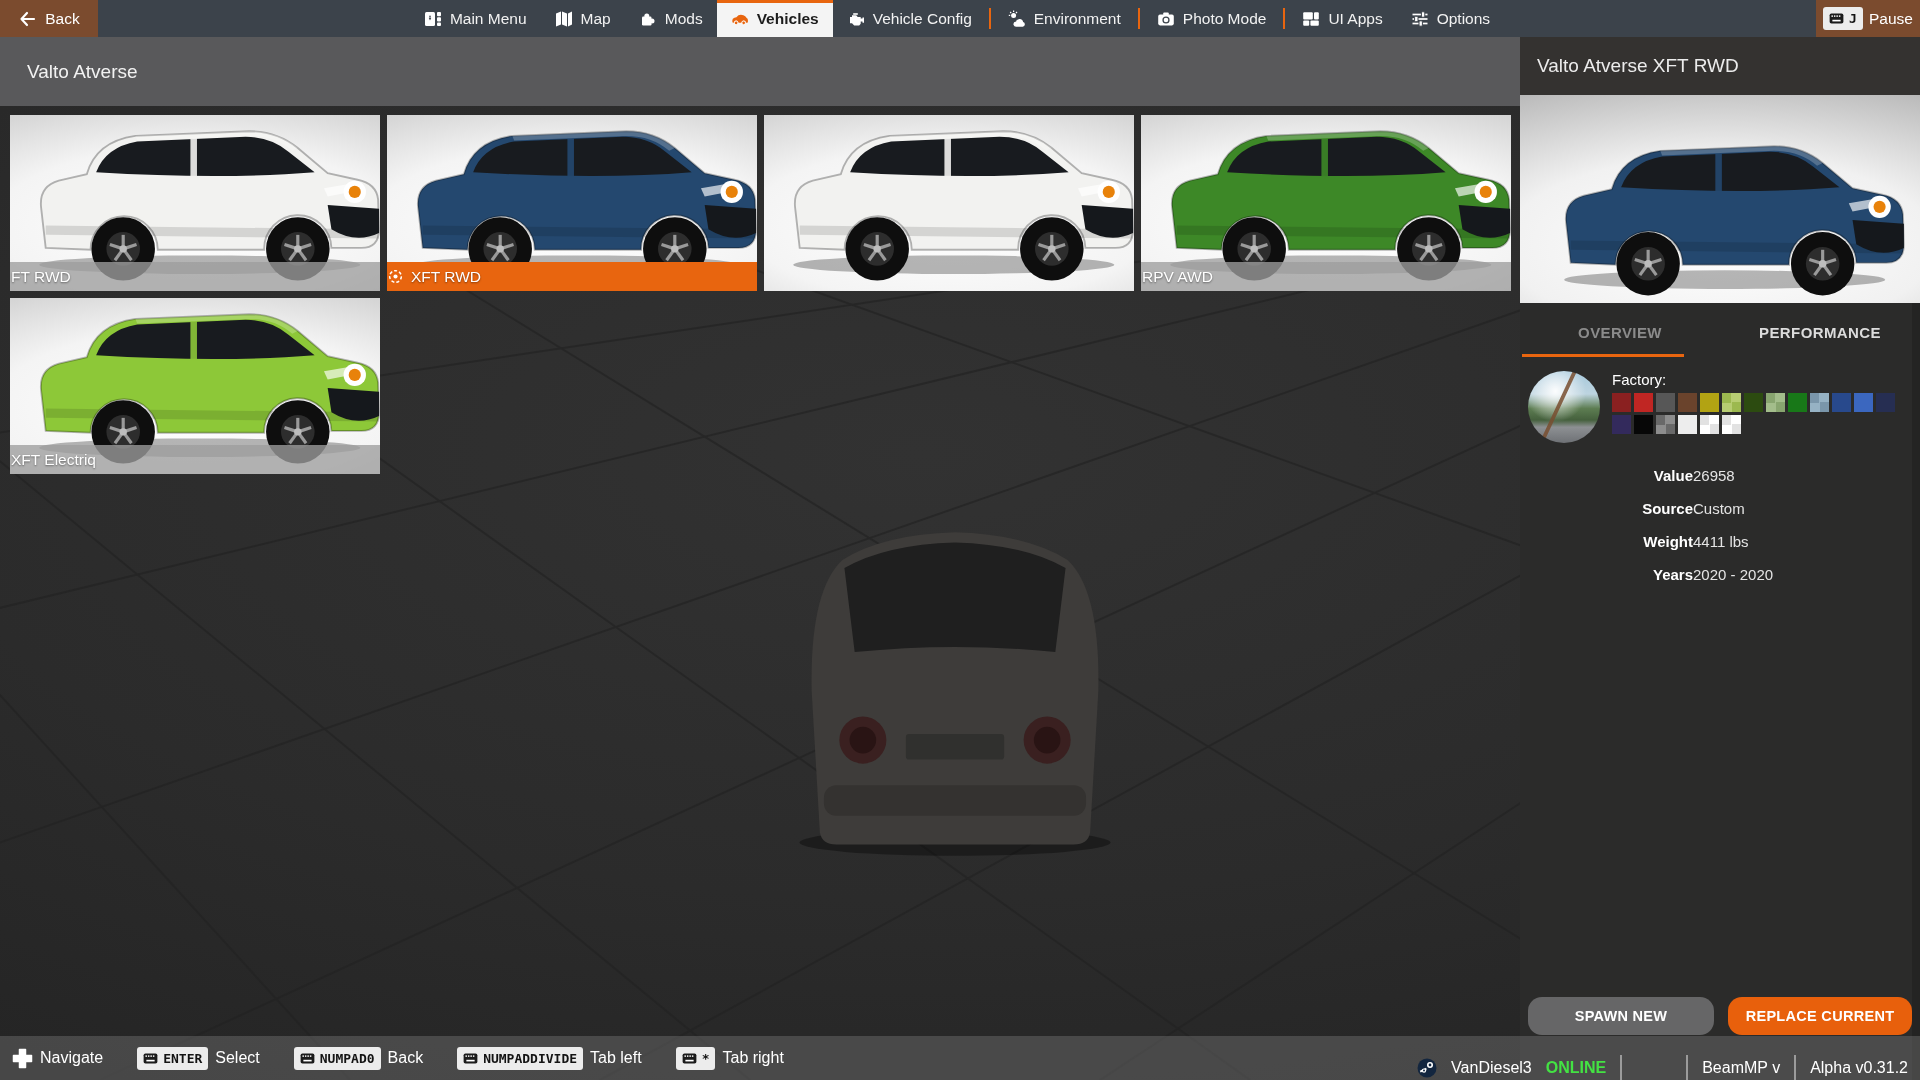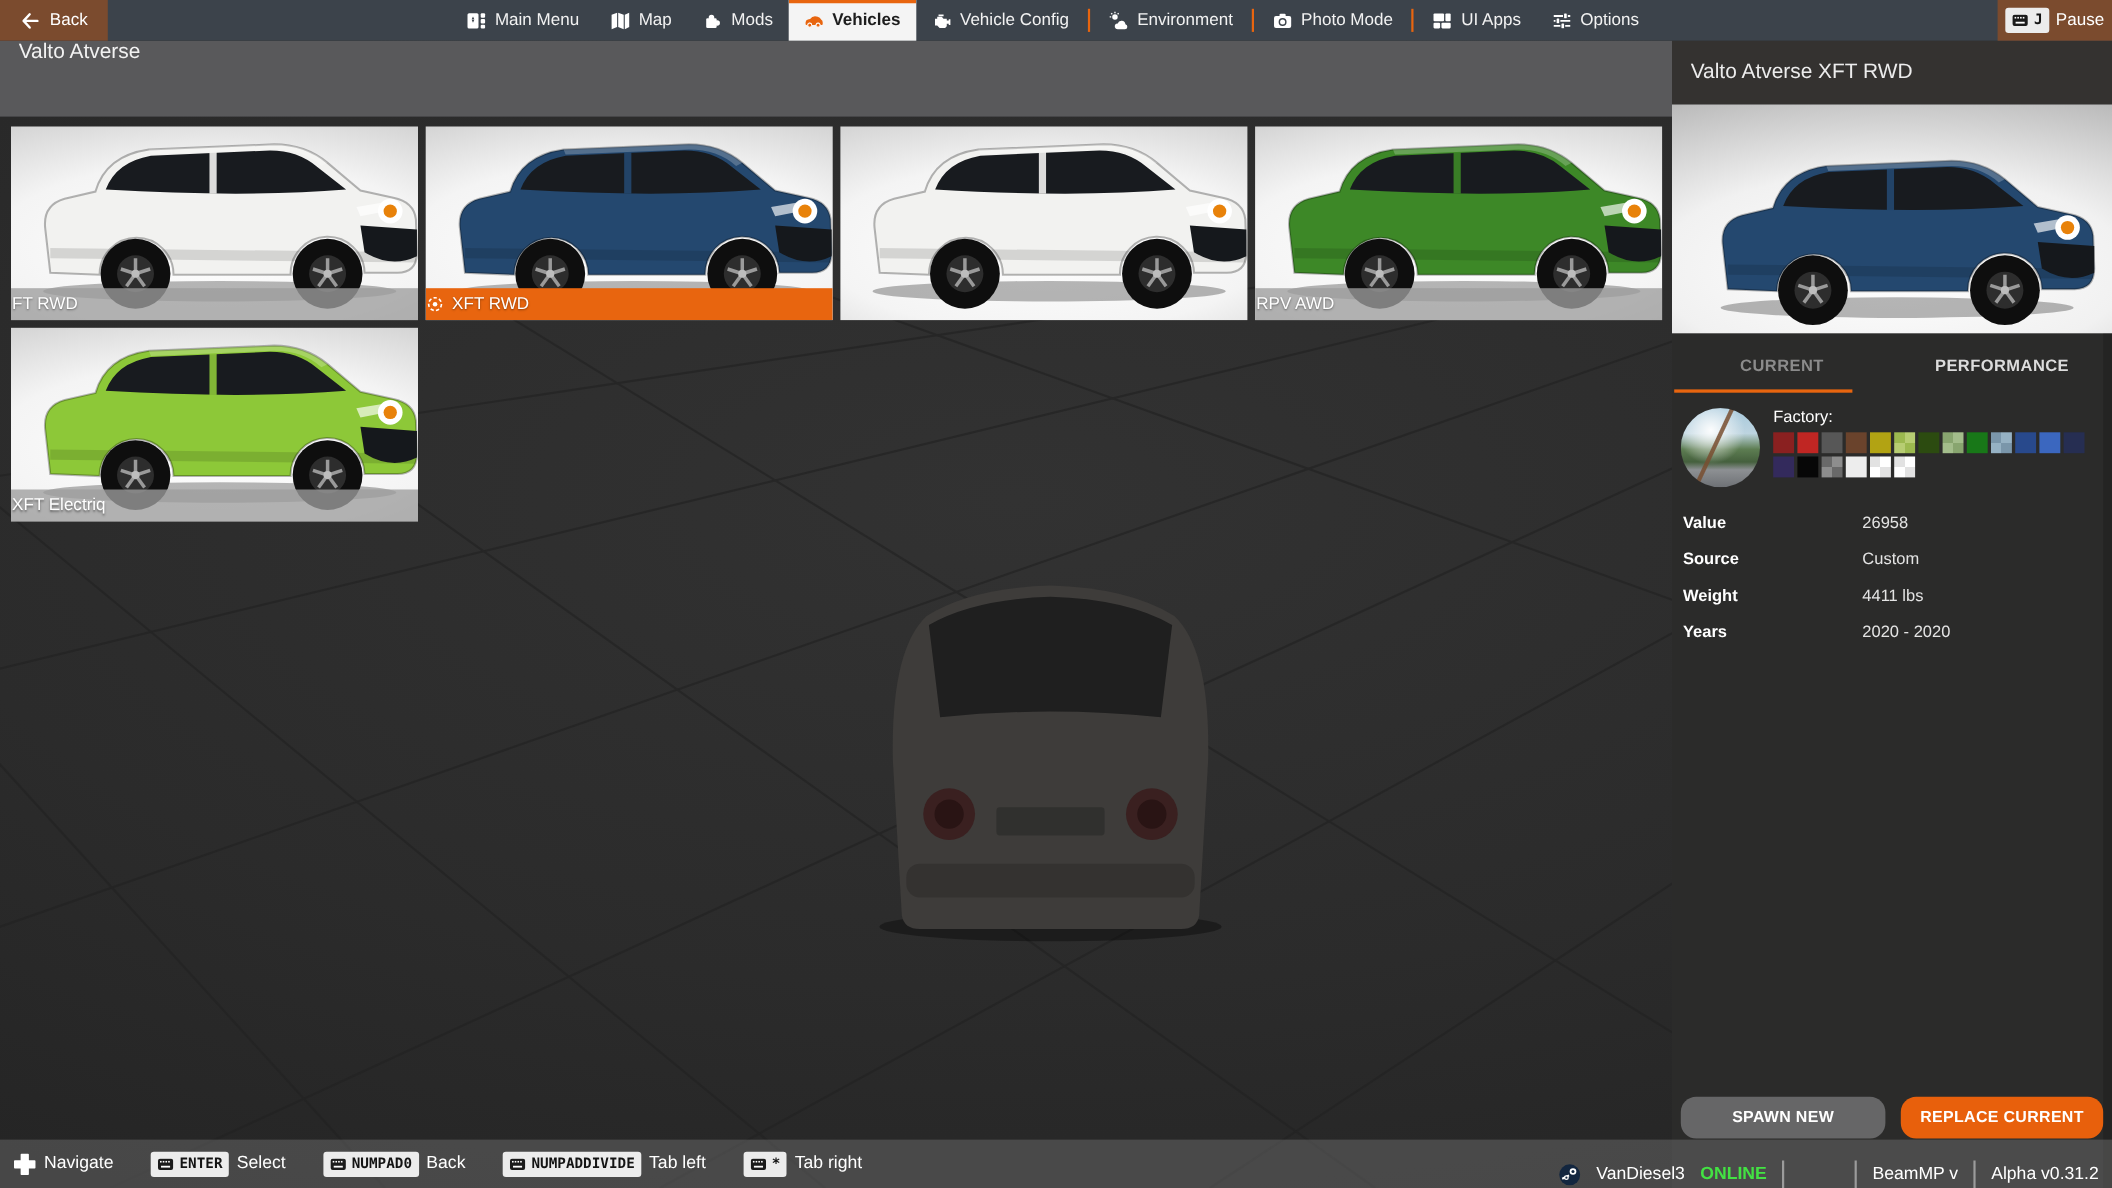--- a/index.html
+++ b/index.html
@@ -21,21 +21,21 @@
   .nav-item{ display:flex; align-items:center; gap:8px; padding:0 14px; cursor:pointer; white-space:nowrap; }
   .nav-item.active{ background:#f4f4f4; color:#1d1d1d; box-shadow:inset 0 3px 0 #e8650f; font-weight:bold; }
   .nav-sep{ width:2px; background:#e8650f; margin:8px 3px; }
   .pause-btn{ width:104px; background:#7b4b2e; display:flex; align-items:center;
     justify-content:center; gap:6px; color:#fff; cursor:pointer; }
   .icon16{ width:18px; height:18px; display:inline-flex; }
   .icon16 svg{ width:100%; height:100%; }
 
   
   .left-header{ position:absolute; top:37px; left:0; width:1520px; height:69px; background:#59595b;
-    display:flex; align-items:flex-start; padding:0 17px; color:#f2f2f2; font-size:19px; z-index:8; }
+    display:flex; align-items:center; padding:0 27px; color:#f2f2f2; font-size:19px; z-index:8; }
   .panel-header{ height:58px; background:#343230; display:flex; align-items:center;
     padding:0 17px; color:#ececec; font-size:19px; }
 
   
   .grid{ position:absolute; top:115px; left:10px; width:1510px; display:flex; flex-wrap:wrap;
     gap:7px; z-index:6; }
   .thumb{ width:370px; height:176px; position:relative; overflow:hidden; cursor:pointer;
     background:radial-gradient(130% 105% at 50% 62%, #ffffff 0%, #f4f4f4 42%, #c9c9c9 80%, #a6a6a6 100%); }
   .thumb .car{ position:absolute; left:-3%; bottom:8px; width:106%; }
   .thumb-label{ position:absolute; left:0; right:0; bottom:0; height:29px;
@@ -66,21 +66,21 @@
       linear-gradient(115deg, transparent 42%, rgba(120,78,48,0.85) 43%, rgba(120,78,48,0.85) 46%, transparent 47%),
       radial-gradient(circle at 38% 28%, rgba(255,255,255,0.95), rgba(255,255,255,0) 45%),
       linear-gradient(180deg, #a7c9dc 0%, #bdd4e0 32%, #5d7d52 52%, #45603d 68%, #8d9093 78%, #6e7175 100%); }
   .factory-right{ flex:1; }
   .factory-label{ color:#fff; font-size:15px; margin:0 0 5px 0; }
   .swatch-row{ display:flex; gap:3px; margin-bottom:3px; }
   .swatch{ width:19px; height:19px; cursor:pointer; }
 
   .specs{ padding:12px 0 0 0; }
   .spec-row{ display:flex; align-items:center; padding:8px 0 8px 10px; font-size:15px; }
-  .spec-label{ width:163px; color:#fff; font-weight:bold; }
+  .spec-label{ width:163px; color:#fff; font-weight:bold;text-align:right; }
   .spec-value{ color:#e4e4e4; }
 
   .panel-buttons{ position:absolute; left:8px; right:8px; bottom:45px; display:flex;
     justify-content:space-between; }
   .btn{ height:38px; border-radius:14px; border:none; color:#fff; font-weight:bold;
     font-size:14.5px; letter-spacing:0.3px; display:flex; align-items:center;
     justify-content:center; cursor:pointer; font-family:"Liberation Sans",sans-serif; }
   .btn-spawn{ width:186px; background:#666667; }
   .btn-replace{ width:184px; background:#e8600c; }
 
@@ -528,21 +528,21 @@
             </g>
             <circle r="4" fill="#bdbdbd"></circle>
           </g>
     <circle cx="381" cy="122" r="12" fill="#ffffff"></circle>
           <circle cx="381" cy="122" r="6.5" fill="#e8820a"></circle>
   </svg>
       </div>
 
     <div class="tabs">
       <div class="tab active">
-        <span>CURRENT</span>
+        <span>OVERVIEW</span>
       </div>
       <div class="tab">
         <span>PERFORMANCE</span>
       </div>
     </div>
 
     <div class="factory">
       <div class="avatar"></div>
       <div class="factory-right">
         <div class="factory-label">Factory:</div>

